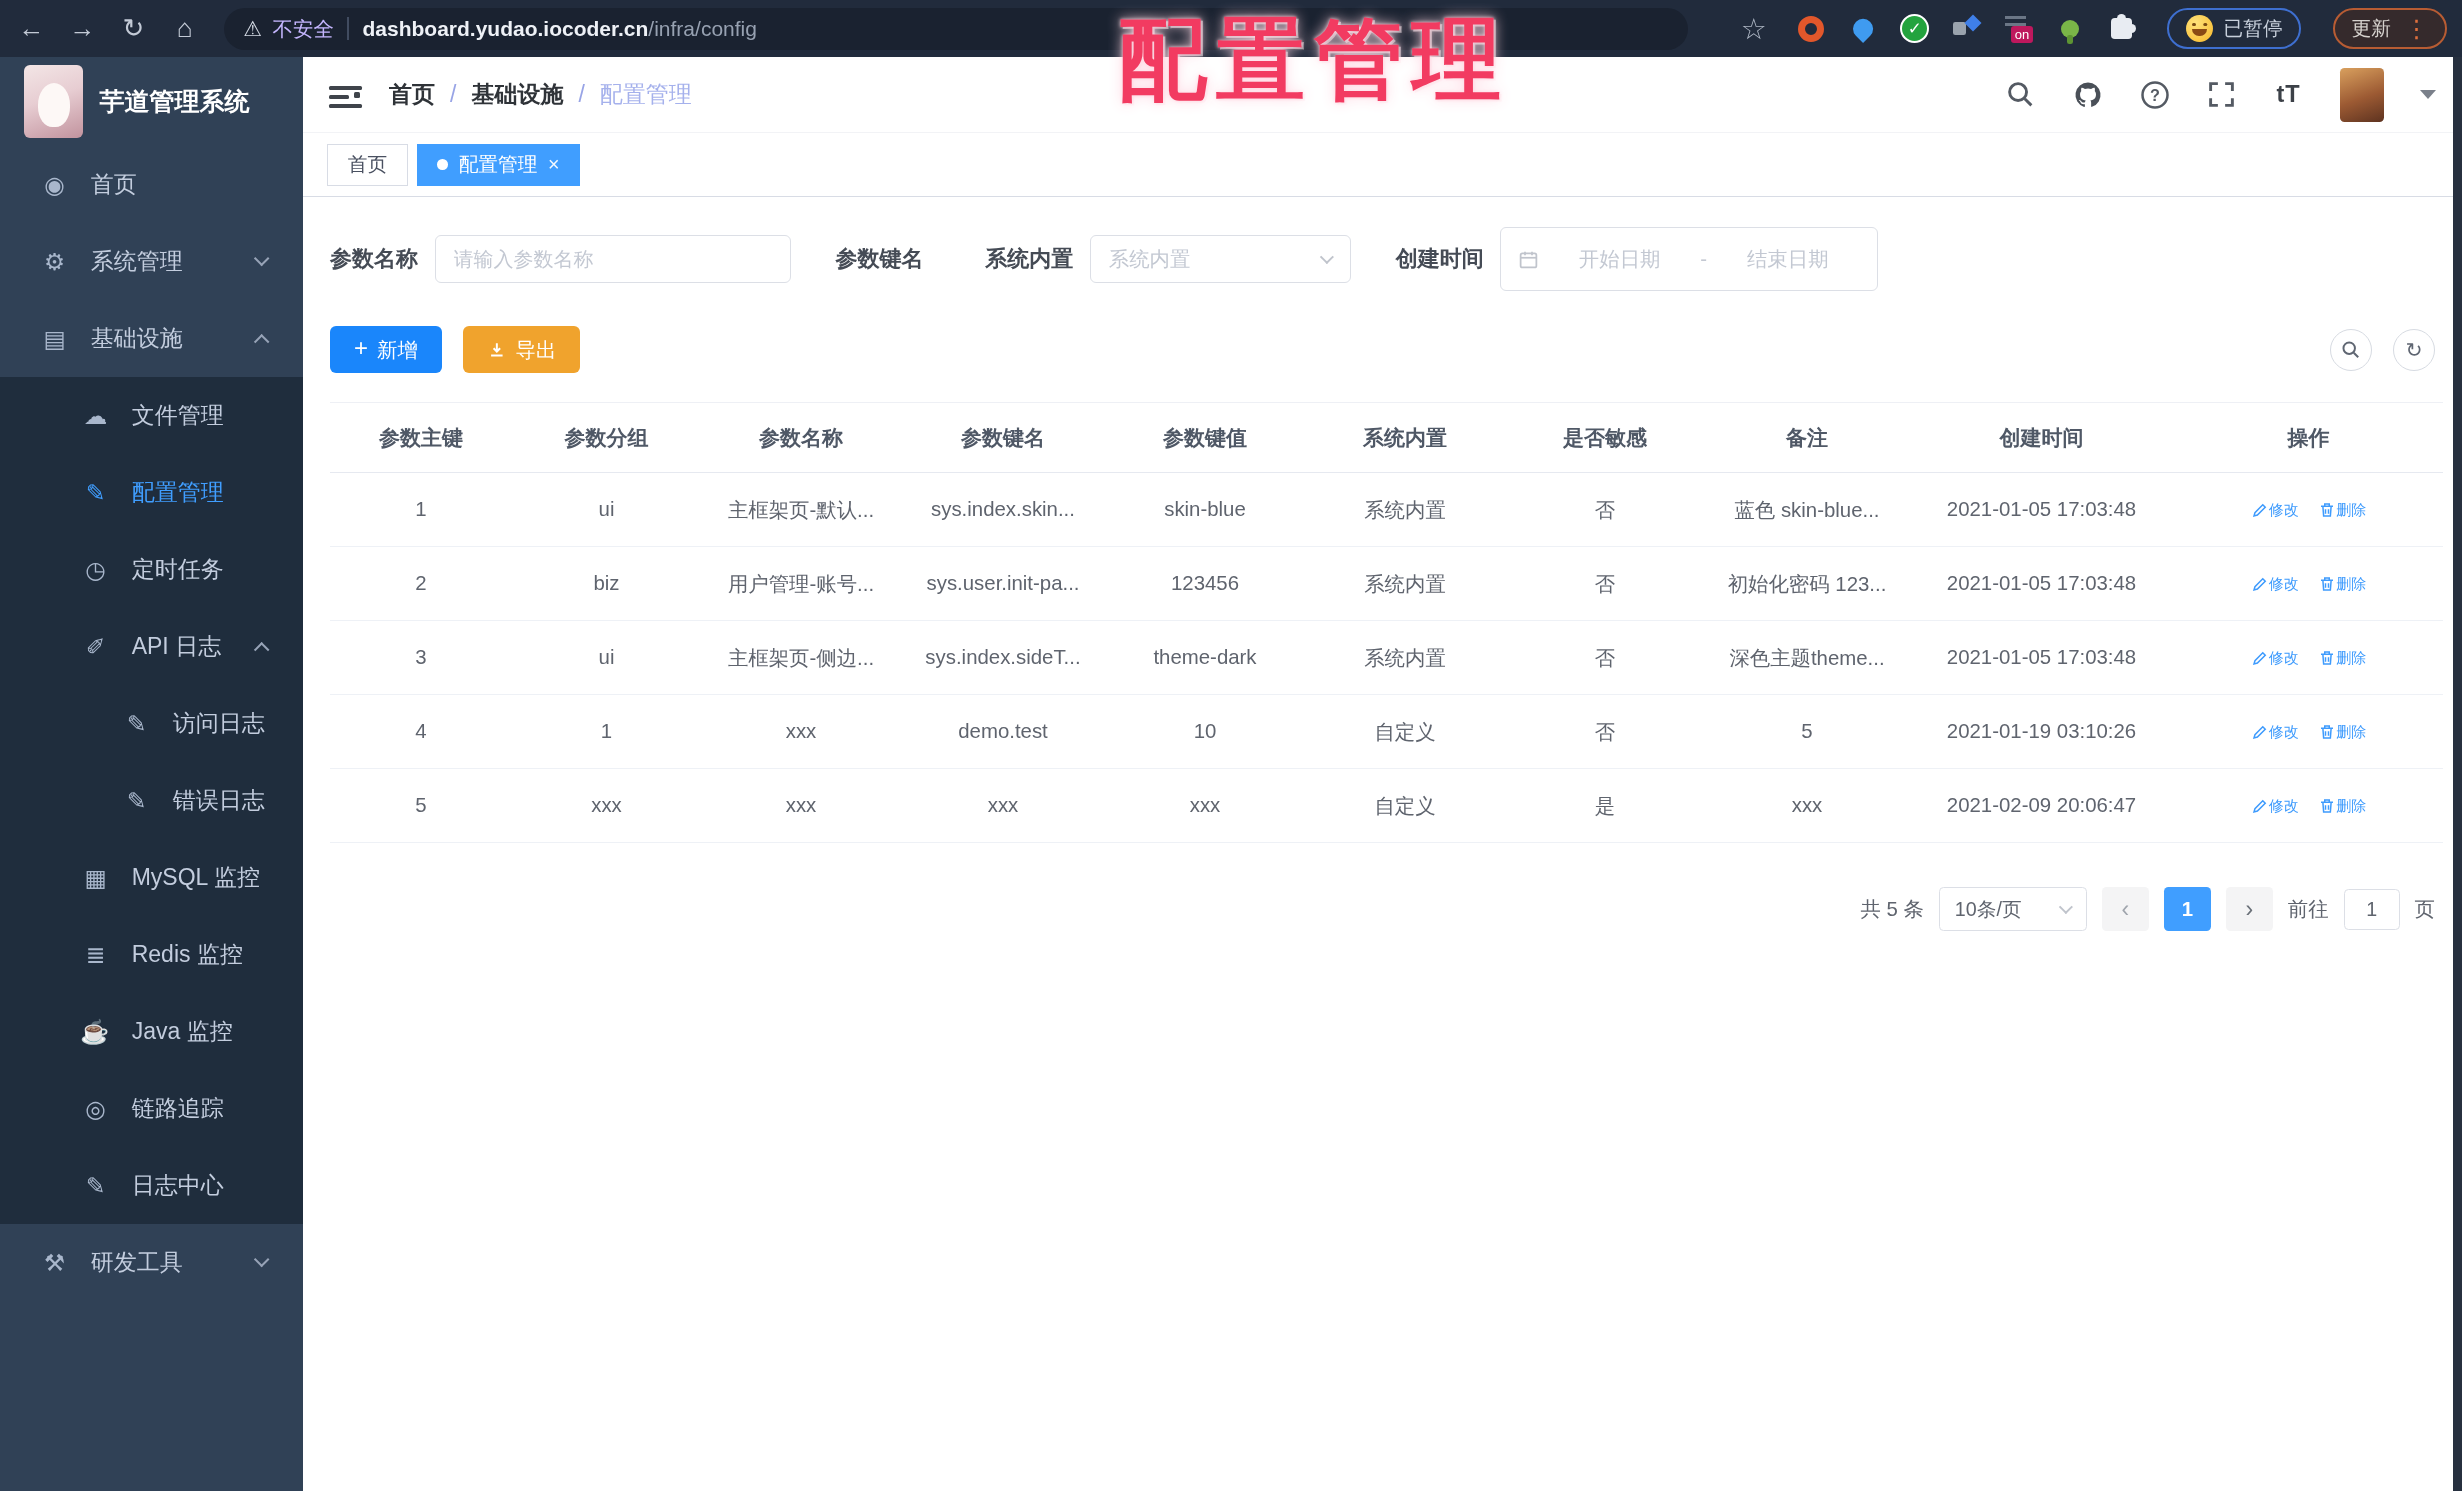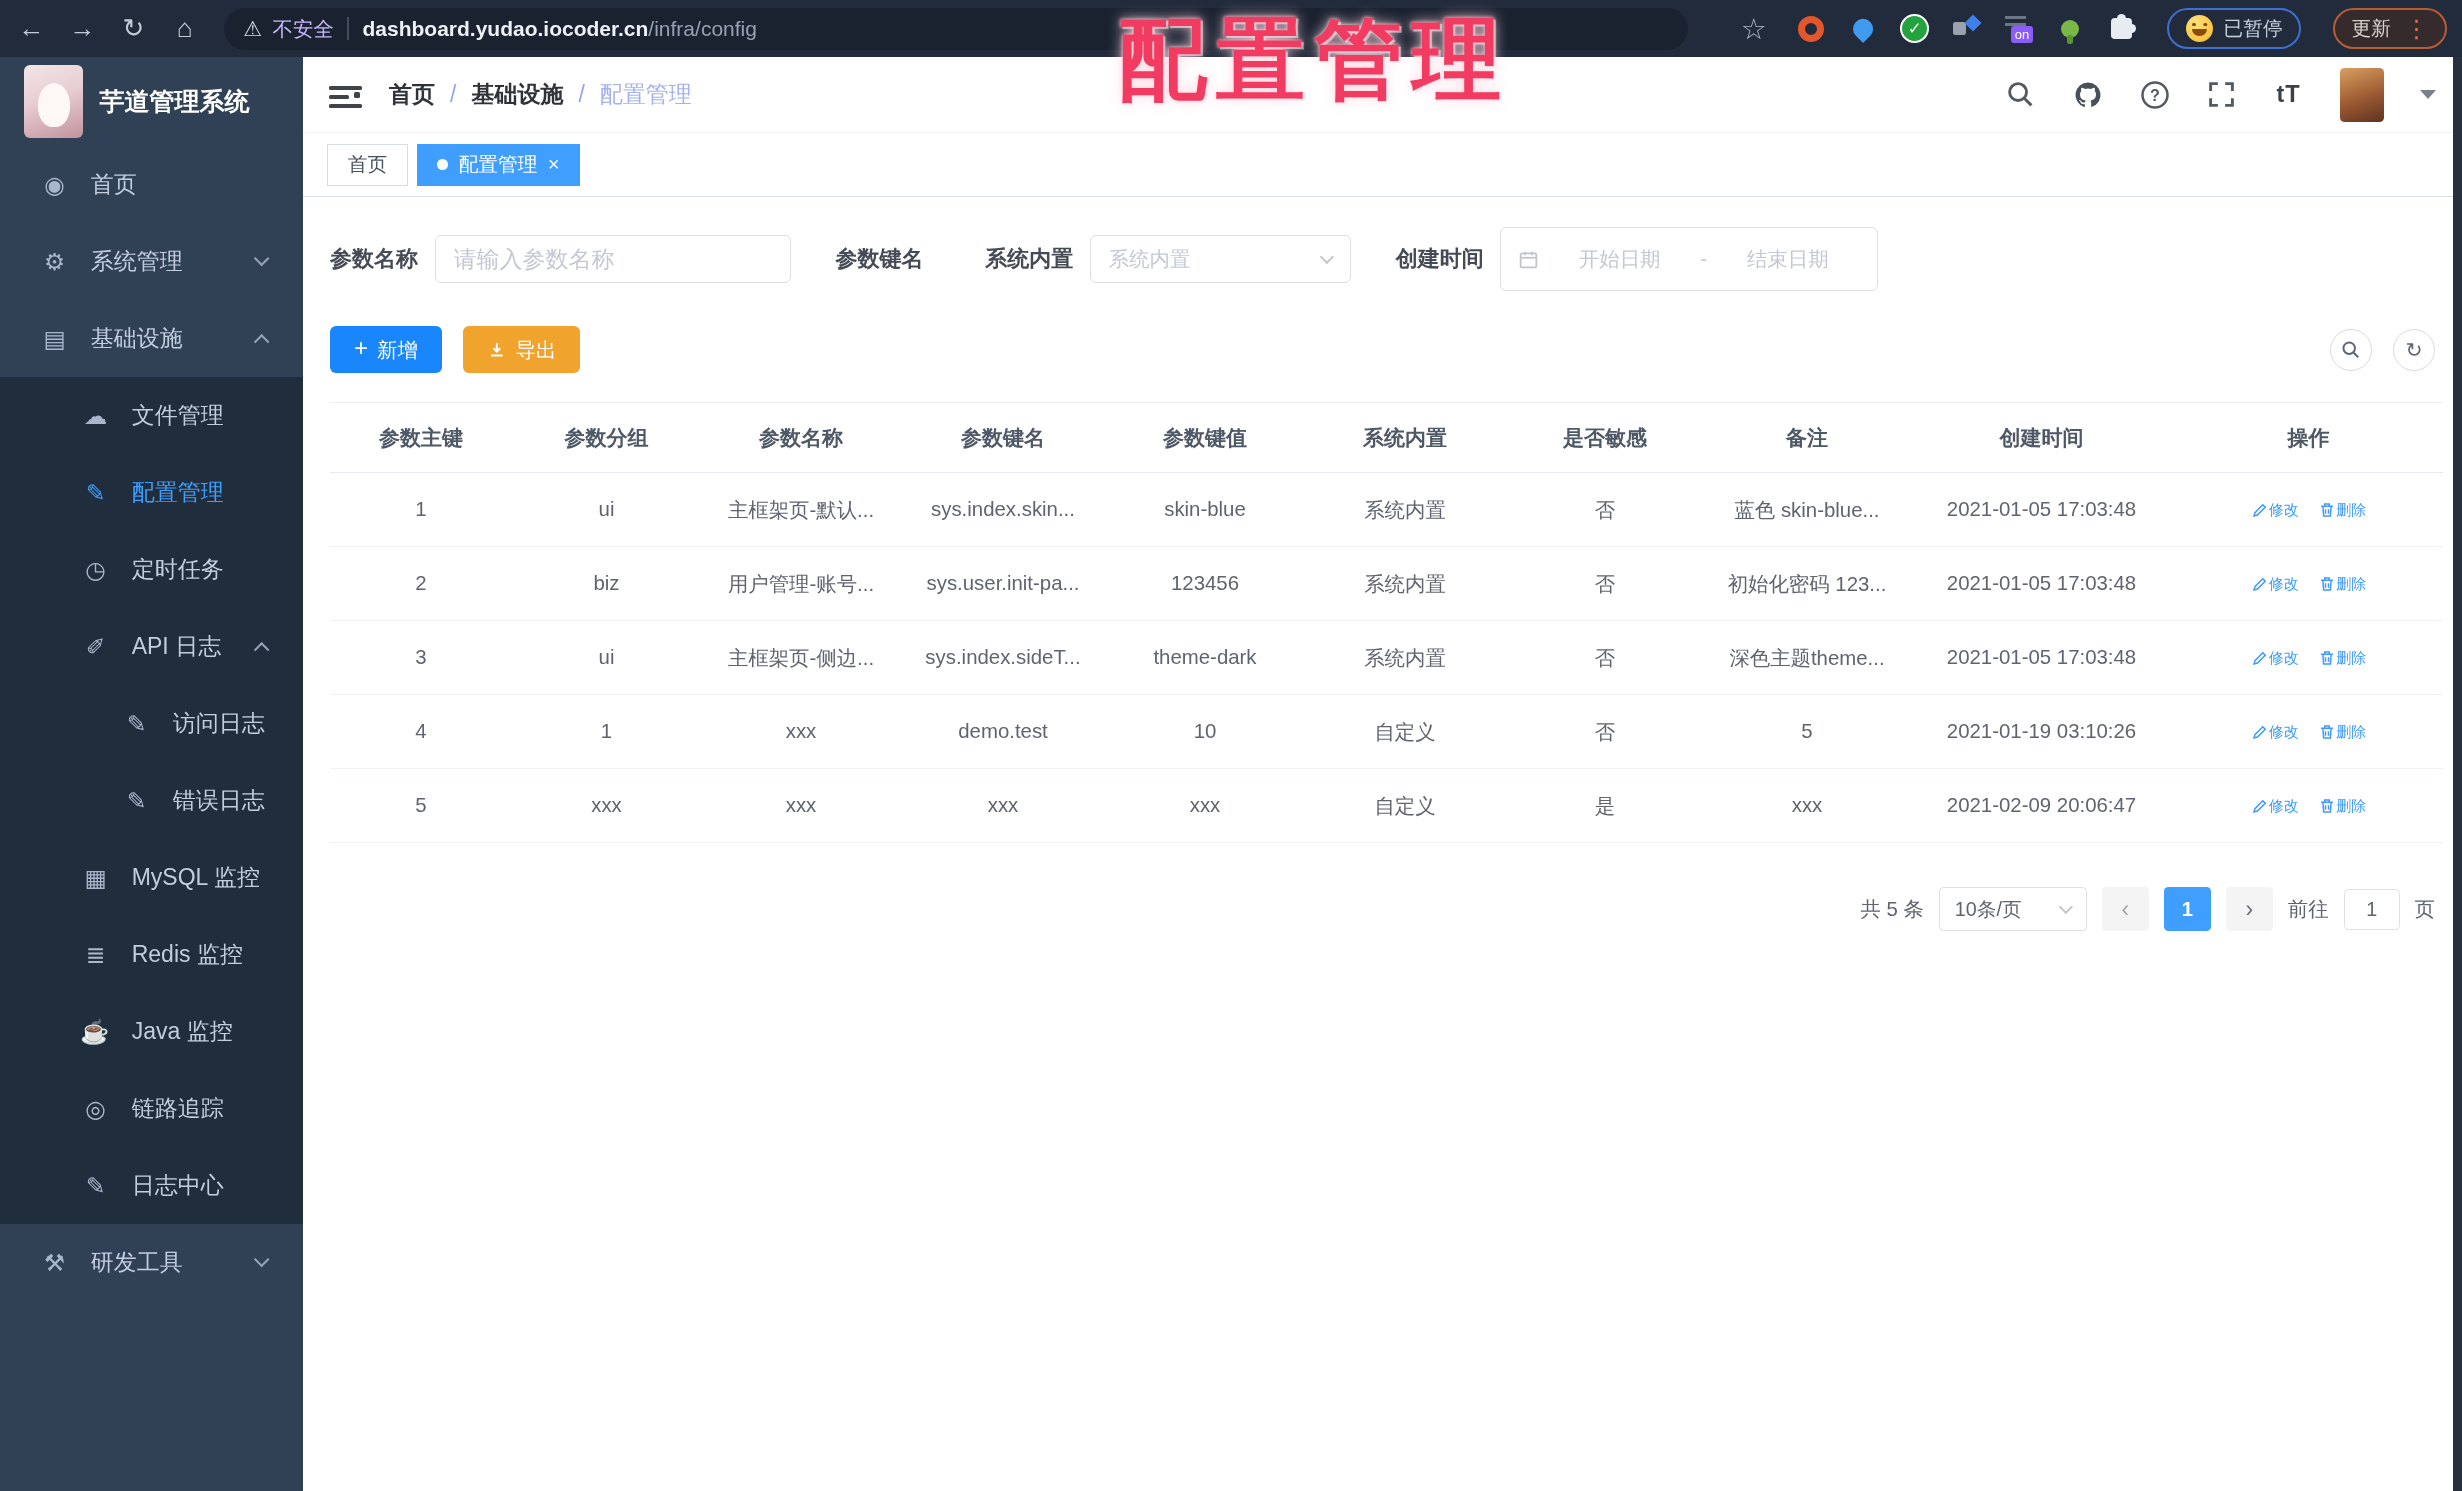--- a/index.html
+++ b/index.html
@@ -23,21 +23,21 @@
   .ext-orange-ring{width:26px;height:26px;border-radius:50%;border:7.6px solid #e2572b}
   .ext-blue-pin{width:19.7px;height:19.7px;background:#3f9bf0;border-radius:50% 50% 50% 0;transform:rotate(-45deg)}
   .ext-green-check{width:29px;height:29px;border-radius:50%;background:#23a33e;border:2.3px solid #fff;
                    color:#fff;font-size:16.6px;display:flex;align-items:center;justify-content:center}
   .ext-split-squares{width:26px;height:26px;position:relative}
   .ext-split-squares:before{content:"";position:absolute;left:0;top:6px;width:13px;height:13px;background:#9aa3ad;border-radius:2.3px}
   .ext-split-squares:after{content:"";position:absolute;right:0;top:1.5px;width:12px;height:12px;background:#3f7fe8;transform:rotate(45deg)}
   .ext-on-badge{width:27px;height:29px;position:relative}
   .ext-on-badge:before{content:"";position:absolute;left:0;top:1.5px;width:21px;height:10.6px;
       background:repeating-linear-gradient(#6b7686 0 3px,transparent 3px 6.8px)}
-  .on-txt{position:absolute;right:-1.5px;bottom:0;background:#8b5cf6;color:#fff;font-size:13px;
+  .on-txt{position:absolute;right:-1.5px;bottom:0;background:#be185d;color:#fff;font-size:13px;
       font-style:normal;border-radius:3px;padding:0.8px 3.8px;line-height:1.2}
   .ext-green-figure{width:18px;height:18px;background:#7ab648;border-radius:50%;position:relative}
   .ext-green-figure:after{content:"";position:absolute;left:6px;top:15px;width:6px;height:9px;background:#5d9433;border-radius:2.3px}
   .ext-white-puzzle{width:21px;height:21px;background:#e8ecf2;border-radius:3.8px;position:relative}
   .ext-white-puzzle:before{content:"";position:absolute;left:6px;top:-4.5px;width:9px;height:9px;border-radius:50%;background:#e8ecf2}
   .ext-white-puzzle:after{content:"";position:absolute;right:-4.5px;top:6px;width:9px;height:9px;border-radius:50%;background:#e8ecf2}
   .paused-pill{height:41px;border:2.3px solid #3e6fd0;border-radius:23px;display:flex;align-items:center;gap:10.6px;
       padding:0 16.6px;color:#c8d0dc;font-size:19.7px;margin-left:12px;cursor:pointer}
   .emoji{width:27px;height:27px;border-radius:50%;background:radial-gradient(circle at 35% 30%,#ffe27a,#f7b82a);position:relative}
   .emoji:before{content:"";position:absolute;left:6px;top:7.6px;width:3.8px;height:3.8px;border-radius:50%;
@@ -90,21 +90,21 @@
       color:#495060;font-size:19.7px;gap:10.6px;cursor:pointer}
   .tab.active{background:#409eff;border-color:#409eff;color:#fff}
   .tab-dot{width:10.6px;height:10.6px;border-radius:50%;background:#fff}
   .tab-close{font-size:19.7px;line-height:1;opacity:.95}
 
   
   .content{padding:30px 27px;flex:1}
   .filter-row{display:flex;align-items:center}
   .f-group{display:flex;align-items:center;margin-right:45px}
   .f-label{font-size:22px;font-weight:700;color:#454b55;margin-right:16.6px;flex:none;white-space:nowrap}
-  .text-input{width:356px;height:48px;border:1.5px solid #dcdfe6;border-radius:6px;padding:2px 18px;font-size:23px;
+  .text-input{width:356px;height:48px;border:1.5px solid #dcdfe6;border-radius:6px;padding:2px 18px;font-size:20px;
       color:#5f646e;outline:none;font-family:inherit;background:#fff}
   .text-input::placeholder{color:#c3c8d2}
   .select{width:261px;height:48px;border:1.5px solid #dcdfe6;border-radius:6px;display:flex;align-items:center;
       justify-content:space-between;padding:0 18px;color:#c3c8d2;font-size:20.4px;cursor:pointer;background:#fff}
   .caret-sm{width:9.8px;height:9.8px;border-right:2.3px solid #c0c4cc;border-bottom:2.3px solid #c0c4cc;
       transform:rotate(45deg);margin-top:-4.5px}
   .date-range{width:378px;height:64px;border:1.5px solid #dcdfe6;border-radius:6px;display:flex;align-items:center;
       padding:0 16.6px;gap:7.6px;color:#c3c8d2;font-size:20.4px;cursor:pointer;background:#fff}
   .date-range .dt{flex:1;text-align:center}
   .btn-row{display:flex;align-items:center;margin-top:39px;gap:21px}

